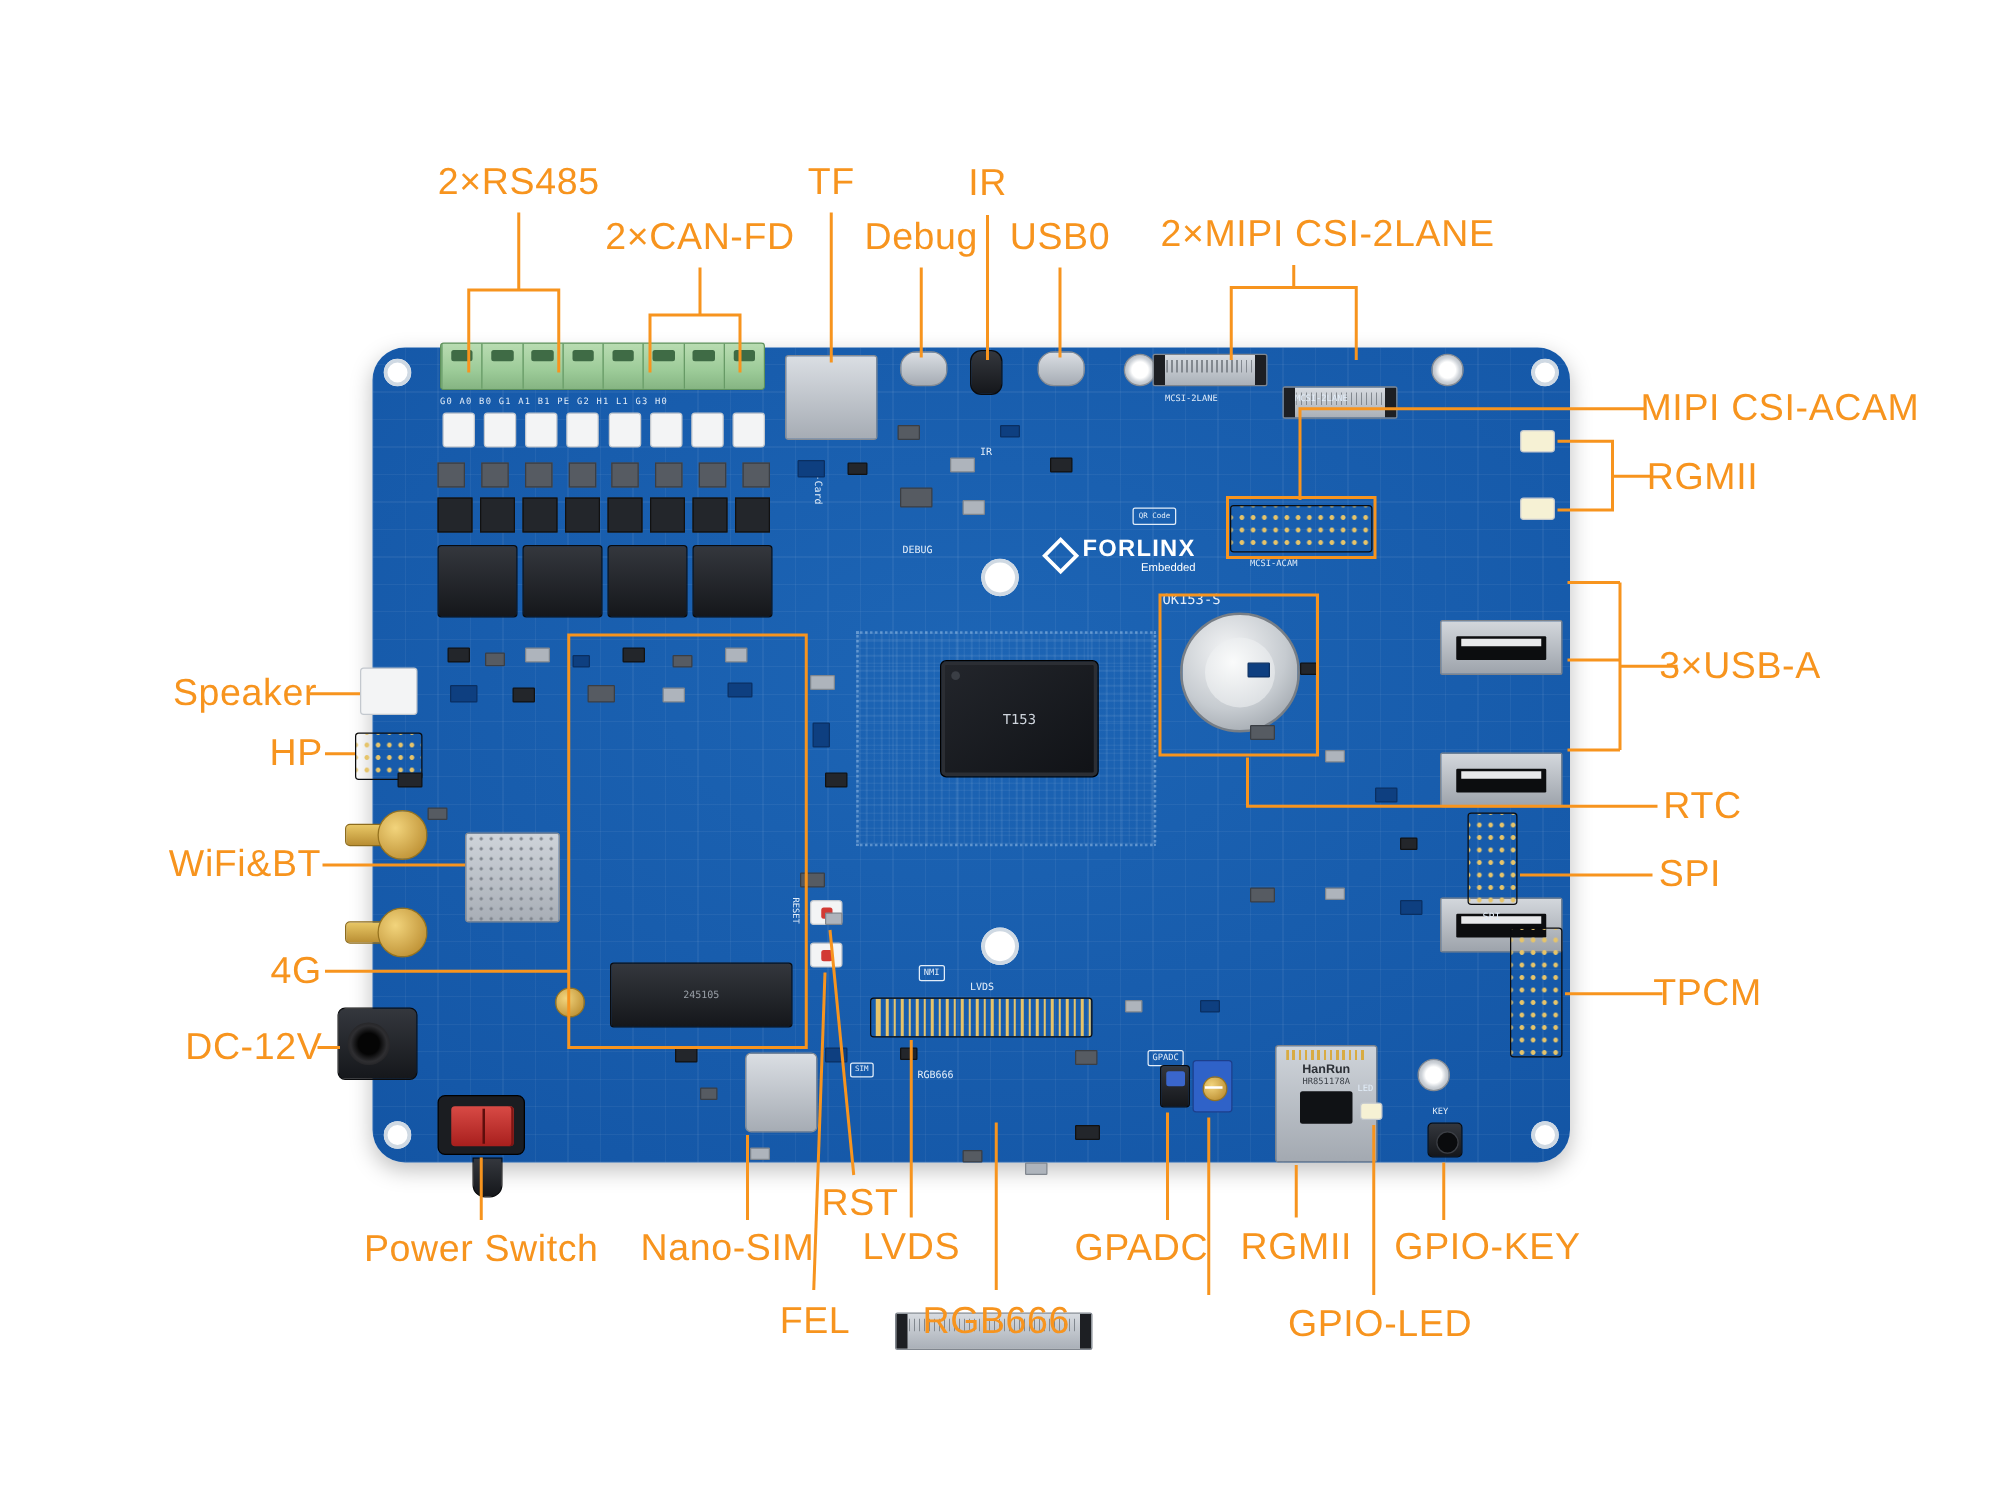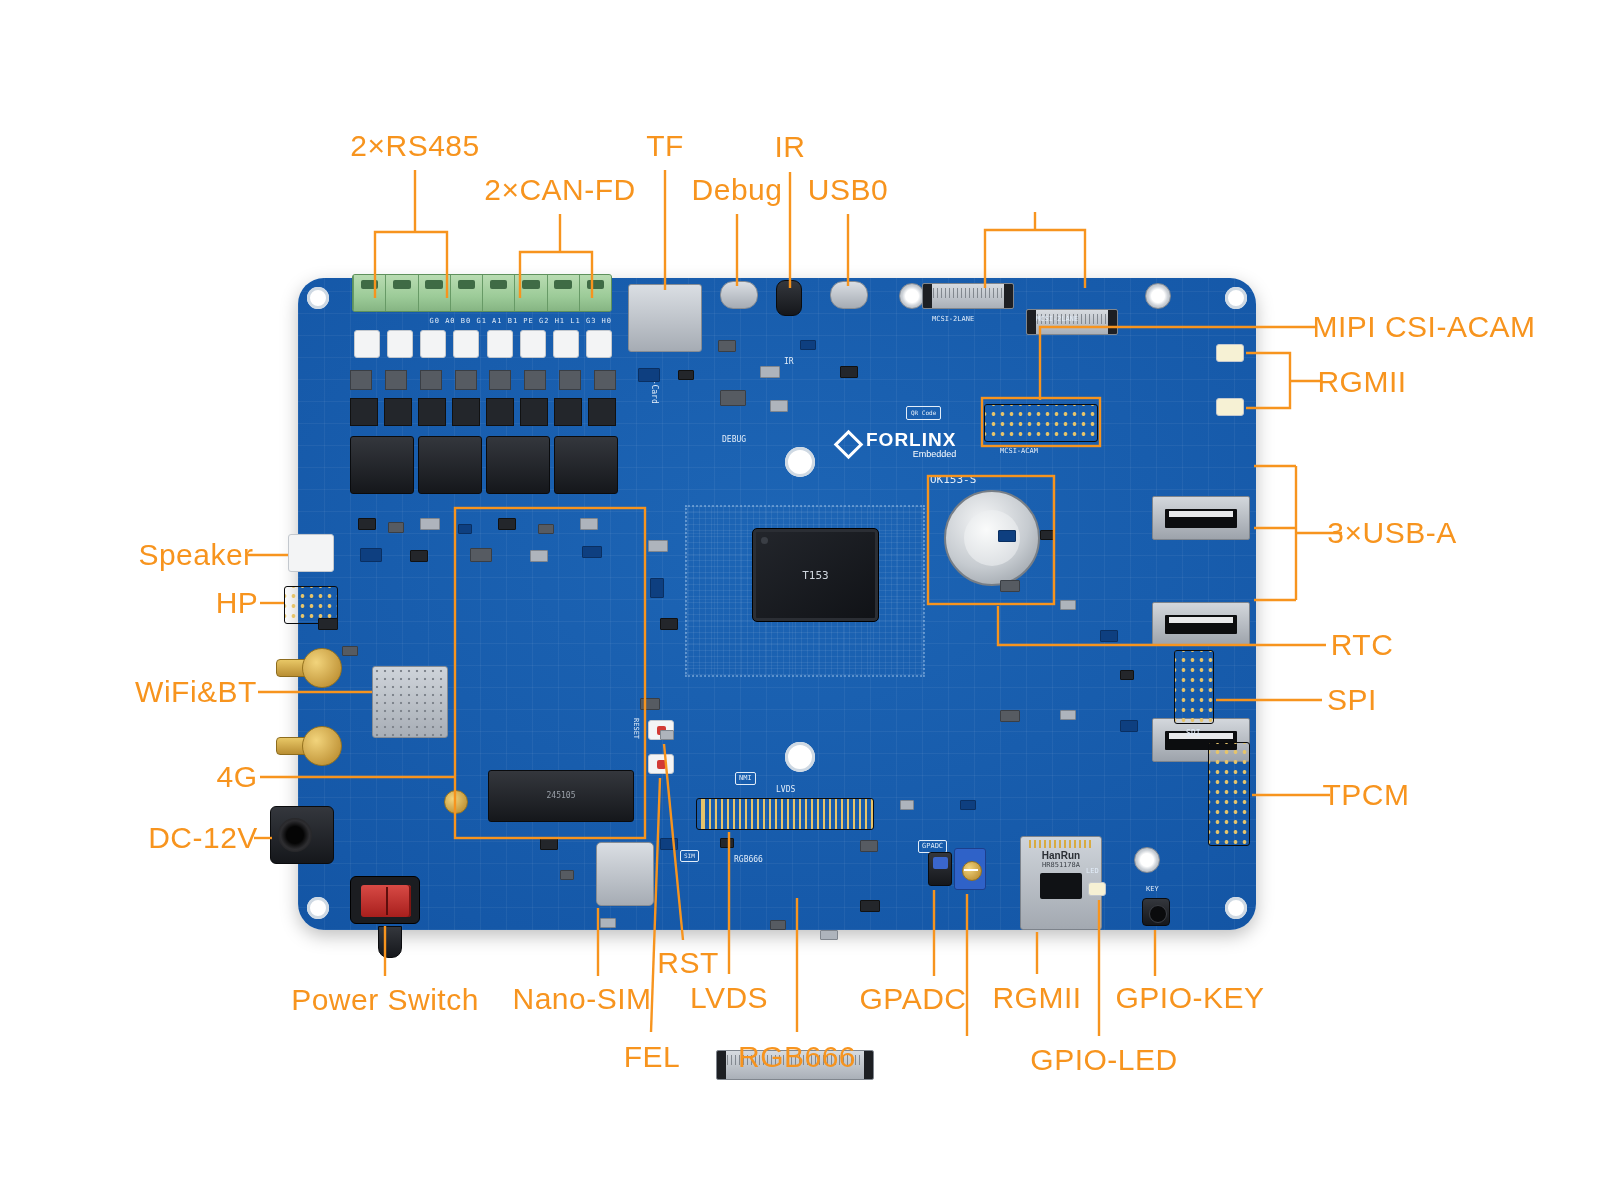--- a/index.html
+++ b/index.html
@@ -100,21 +100,21 @@
     <div class="c green-block" style="left:54px;top:-4px;width:260px;height:38px">
       <div class="gseg"></div>
         <div class="gseg"></div>
         <div class="gseg"></div>
         <div class="gseg"></div>
         <div class="gseg"></div>
         <div class="gseg"></div>
         <div class="gseg"></div>
         <div class="gseg"></div>
     </div>
-    <div class="silk" style="left:54px;top:40px;width:260px;text-align:right;font-size:7px;letter-spacing:1px">G0 A0 B0 G1 A1 B1 PE G2 H1 L1 G3 H0</div>
+    <div class="silk" style="left:54px;top:40px;width:260px;text-align:left;font-size:7px;letter-spacing:1px">G0 A0 B0 G1 A1 B1 PE G2 H1 L1 G3 H0</div>
     <div class="c rowflex" style="left:56px;top:52px;width:258px;height:28px">
       <div class="white-part" style="width:24px"></div>
         <div class="white-part" style="width:24px"></div>
         <div class="white-part" style="width:24px"></div>
         <div class="white-part" style="width:24px"></div>
         <div class="white-part" style="width:24px"></div>
         <div class="white-part" style="width:24px"></div>
         <div class="white-part" style="width:24px"></div>
         <div class="white-part" style="width:24px"></div>
     </div>
@@ -340,20 +340,21 @@
     <path d="M1099 1036 L1099 900"></path>
     <path d="M1155 976 L1155 930"></path>
   </svg>
 
   <div class="callout" style="left:415px;top:146px">2×RS485</div>
   <div class="callout" style="left:560px;top:190px">2×CAN-FD</div>
   <div class="callout" style="left:665px;top:146px">TF</div>
   <div class="callout" style="left:790px;top:147px">IR</div>
   <div class="callout" style="left:737px;top:190px">Debug</div>
   <div class="callout" style="left:848px;top:190px">USB0</div>
+  <div class="callout" style="left:1062px;top:188px">2×MIPI CSI-2LANE</div>
   <div class="callout" style="left:1424px;top:327px">MIPI CSI-ACAM</div>
   <div class="callout" style="left:1362px;top:382px">RGMII</div>
   <div class="callout" style="left:1392px;top:533px">3×USB-A</div>
   <div class="callout" style="left:1362px;top:645px">RTC</div>
   <div class="callout" style="left:1352px;top:700px">SPI</div>
   <div class="callout" style="left:1366px;top:795px">TPCM</div>
   <div class="callout" style="left:196px;top:555px">Speaker</div>
   <div class="callout" style="left:237px;top:603px">HP</div>
   <div class="callout" style="left:196px;top:692px">WiFi&amp;BT</div>
   <div class="callout" style="left:237px;top:777px">4G</div>

